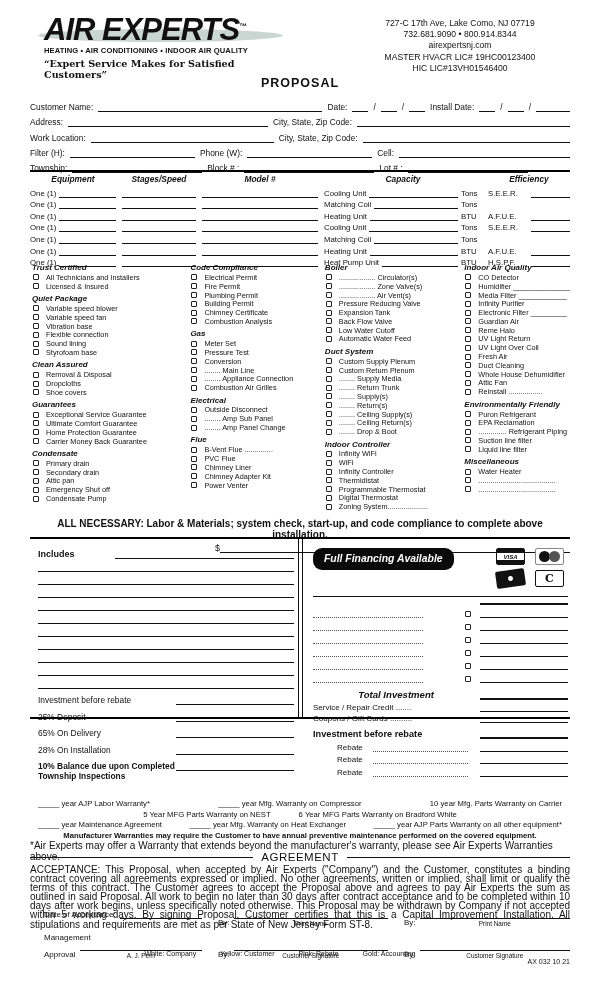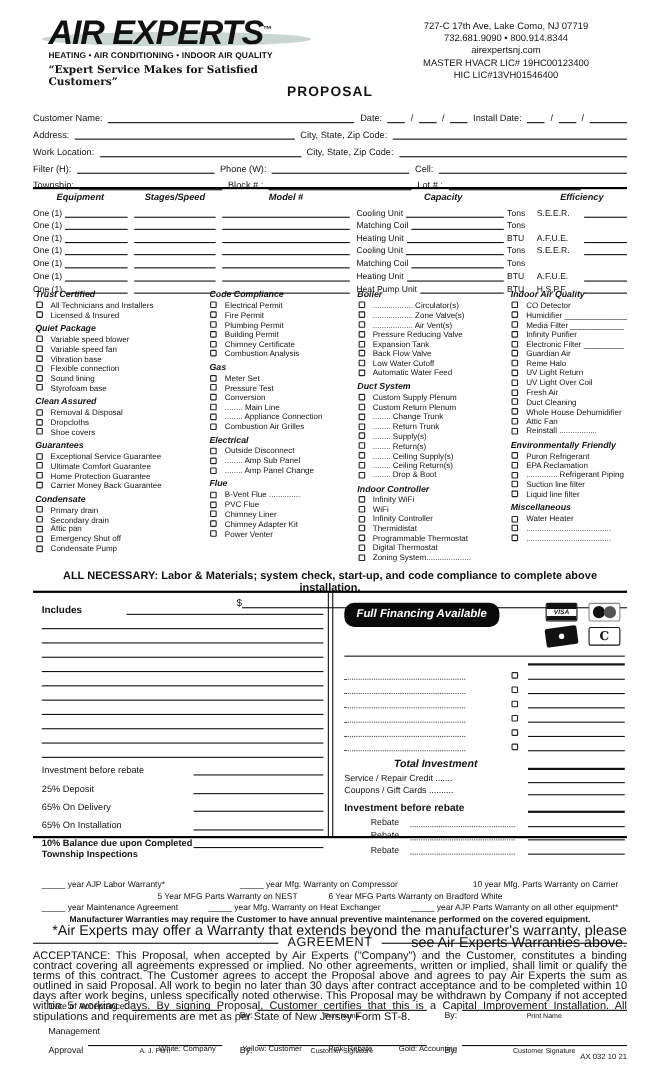--- a/index.html
+++ b/index.html
@@ -48,21 +48,21 @@
   .cb-title { font-weight:bold; font-style:italic; font-size:8px; margin:3.5px 0 1px; }
   .cb-col > .cb-title:first-child { margin-top:0; }
   .cb-item { display:flex; align-items:center; height:8.8px; font-size:7.3px; white-space:nowrap; }
   .cb-box { flex:none; width:6px; height:6px; border:1.1px solid #222; border-radius:1px; margin:0 7px 0 1px; }
 
   
   .allnec { text-align:center; font-weight:bold; font-size:10px; }
   .dollar-row { display:flex; align-items:flex-end; margin:3px 0 0 185px; font-size:9px; }
 
   
-  .sec-middle { top:537px; height:225px; border-top:2.5px solid #000; border-bottom:2.5px solid #000;
+  .sec-middle { top:537px; height:182px; border-top:2.5px solid #000; border-bottom:2.5px solid #000;
                 display:flex; }
   .mid-left { width:268px; padding:6px 4px 0 8px; }
   .mid-divider { flex:none; width:5px; border-left:1.3px solid #111; border-right:1.3px solid #111; }
   .mid-right { flex:1; padding:5px 2px 0 10px; }
 
   .inc-row { display:flex; align-items:flex-end; height:14px; }
   .inc-label { font-weight:bold; font-size:9px; margin-right:40px; }
   .inc-line { height:13px; border-bottom:1px solid #111; }
   .pay-rows { margin-top:7px; }
   .pay-row { display:flex; justify-content:space-between; align-items:flex-start; margin-top:7px; }
@@ -108,21 +108,21 @@
   .reb-row .amt { border-bottom:1px solid #111; height:8px; }
   .after-row { display:flex; align-items:center; margin-top:5px; }
   .after-label { font-weight:bold; font-style:italic; font-size:9.6px; }
   .after-box { margin-left:auto; width:94px; height:21px; border:2.2px solid #111; }
 
   
   .w-line { display:flex; padding:0 8px; font-size:7.7px; line-height:10.6px; white-space:nowrap; }
   .w-sb { justify-content:space-between; }
   .w-c  { justify-content:center; gap:28px; }
   .w-bold { text-align:center; font-weight:bold; font-size:7.7px; line-height:10.6px; }
-  .w-note { text-align:right; font-size:13px; line-height:10.6px; }
+  .w-note { text-align:left; font-size:10px; line-height:10.6px; }
 
   
   .agr-head { display:flex; align-items:center; gap:8px; }
   .agr-rule { flex:1; border-top:1.3px solid #111; }
   .agr-title { font-size:11.5px; letter-spacing:.5px; }
   .agr-body { font-size:10px; line-height:9.1px; text-align:justify; }
 
   
   .sign-grid { display:flex; gap:16px; margin-left:14px; }
   .sg-c1 { width:158px; } .sg-c2 { width:170px; } .sg-c3 { flex:1; }
@@ -567,21 +567,21 @@
       <div class="cb-item">
         <div class="cb-box"></div>
         <div class="cb-label">Custom Supply Plenum</div>
       </div>
       <div class="cb-item">
         <div class="cb-box"></div>
         <div class="cb-label">Custom Return Plenum</div>
       </div>
       <div class="cb-item">
         <div class="cb-box"></div>
-        <div class="cb-label">........ Change Trunk</div>
+        <div class="cb-label">........ Supply Media</div>
       </div>
       <div class="cb-item">
         <div class="cb-box"></div>
         <div class="cb-label">........ Return Trunk</div>
       </div>
       <div class="cb-item">
         <div class="cb-box"></div>
         <div class="cb-label">........ Supply(s)</div>
       </div>
       <div class="cb-item">
@@ -761,21 +761,21 @@
         </div>
         <div class="pay-row">
           <div class="pay-label">25% Deposit</div>
           <div class="pay-line"></div>
         </div>
         <div class="pay-row">
           <div class="pay-label">65% On Delivery</div>
           <div class="pay-line"></div>
         </div>
         <div class="pay-row">
-          <div class="pay-label">65% On Installation</div>
+          <div class="pay-label">28% On Installation</div>
           <div class="pay-line"></div>
         </div>
         <div class="pay-row">
           <div class="pay-label b">10% Balance due upon Completed Township Inspections</div>
           <div class="pay-line"></div>
         </div>
       </div>
   </div>
   <div class="mid-divider"></div>
   <div class="mid-right">

